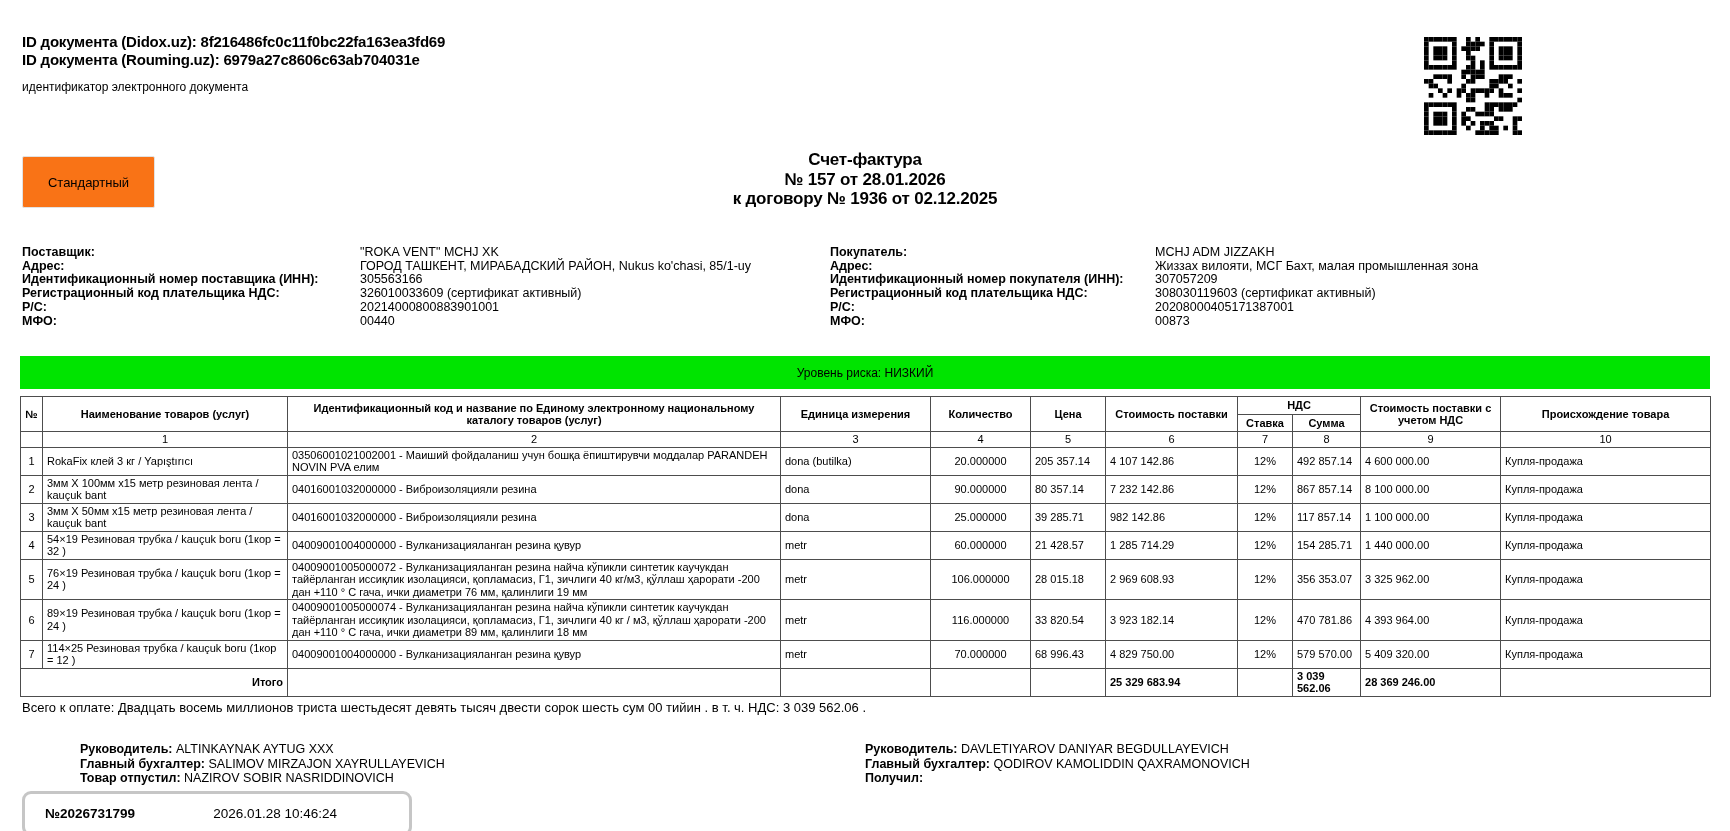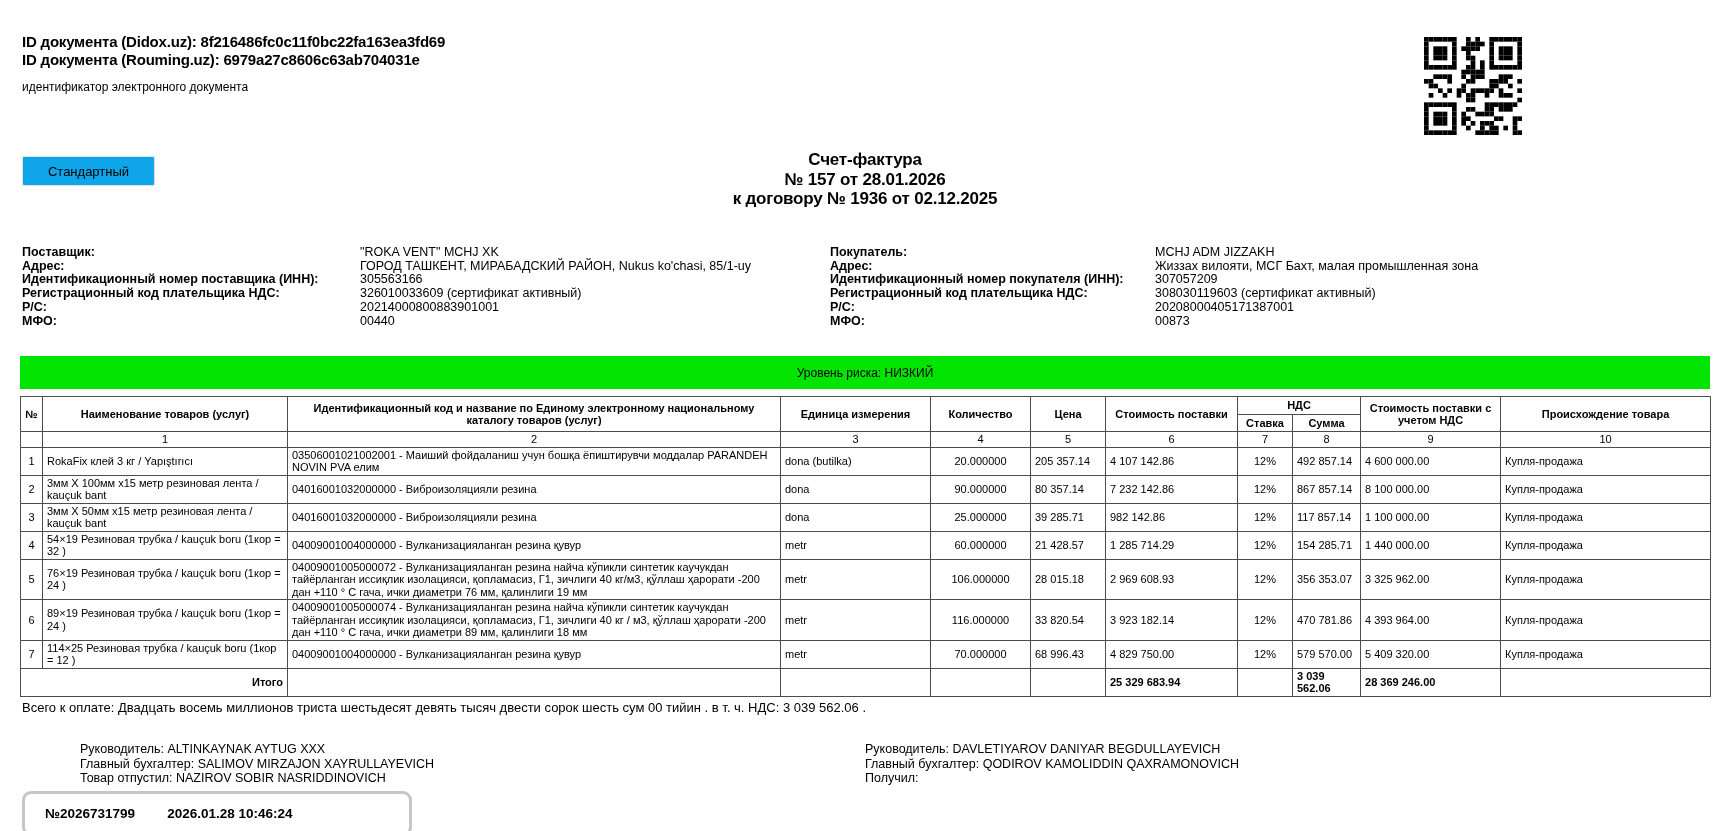--- a/index.html
+++ b/index.html
@@ -10,24 +10,24 @@
     -webkit-font-smoothing:antialiased;
   }
   
   .doc-ids{position:absolute;left:22px;top:33px;}
   .doc-id-line{font-weight:bold;font-size:15px;line-height:18px;letter-spacing:-0.2px;}
   .doc-id-caption{font-size:12px;line-height:15px;margin-top:11px;}
   
   .qr{position:absolute;left:1424px;top:37px;width:98px;height:98px;}
   
   .type-badge{
-    position:absolute;left:22px;top:156px;width:133px;height:30px;
+    position:absolute;left:22px;top:156px;width:133px;height:52px;
     border:1px solid #e2e2e2;box-sizing:border-box;border-radius:2px;
     display:flex;align-items:center;justify-content:center;
-    font-size:13px;background:#0ea5e9;cursor:pointer;
+    font-size:13px;background:#f97316;cursor:pointer;
   }
   
   .title{
     position:absolute;left:20px;top:150px;width:1690px;text-align:center;
     font-weight:bold;font-size:17px;line-height:19.5px;letter-spacing:-0.2px;
   }
   
   .parties{position:absolute;top:246px;left:0;width:1730px;font-size:12.5px;line-height:13.7px;}
   .party{position:absolute;top:0;}
   .party-left{left:22px;width:795px;}
@@ -60,29 +60,29 @@
   td.c-price,td.c-cost,td.c-vat,td.c-total{text-align:left;}
   td.c-rate{text-align:center;}
   tr.total-row td{font-weight:bold;}
   td.t-label{text-align:right;padding-right:6px;}
   
   .summary{position:absolute;left:22px;top:700px;font-size:13px;}
   
   .sig{position:absolute;top:742px;font-size:12.5px;line-height:14.5px;}
   .sig-left{left:80px;}
   .sig-right{left:865px;}
-  .s-lbl{font-weight:normal;}
+  .s-lbl{font-weight:bold;}
   
   .stamp-box{
     position:absolute;left:22px;top:791px;width:390px;height:45px;
     border:3px solid #c6c6c6;border-radius:9px;box-sizing:border-box;
     display:flex;align-items:center;background:#fff;font-size:13.5px;
   }
   .stamp-num{font-weight:bold;margin-left:20px;}
-  .stamp-date{margin-left:32px;font-weight:bold;}
+  .stamp-date{margin-left:78px;}
 </style>
 </head>
 <body>
 
 <div class="doc-ids">
   <div class="doc-id-line">ID документа (Didox.uz): 8f216486fc0c11f0bc22fa163ea3fd69</div>
   <div class="doc-id-line">ID документа (Rouming.uz): 6979a27c8606c63ab704031e</div>
   <div class="doc-id-caption">идентификатор электронного документа</div>
 </div>
 

